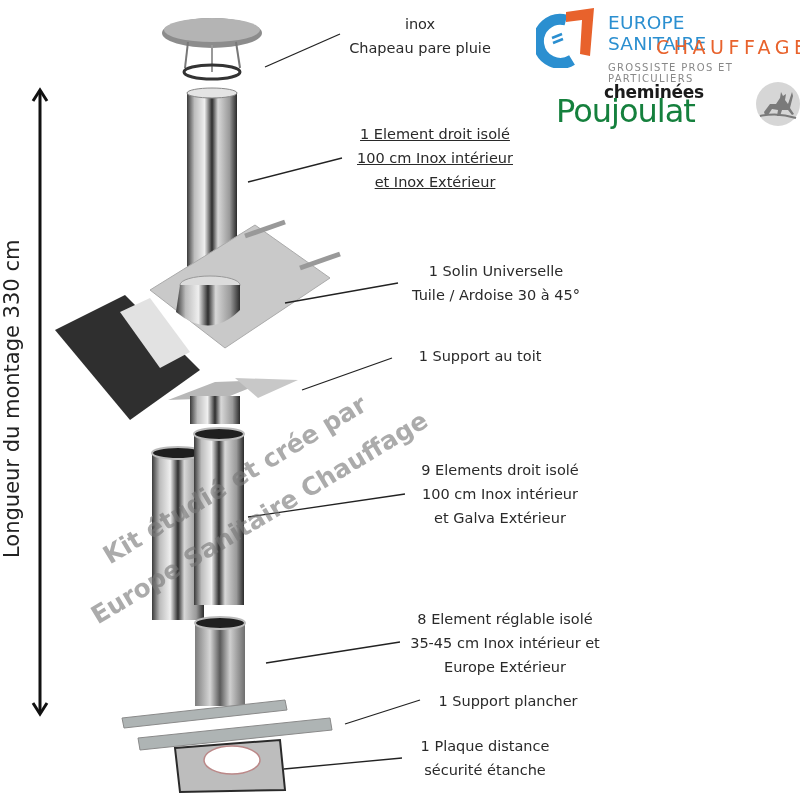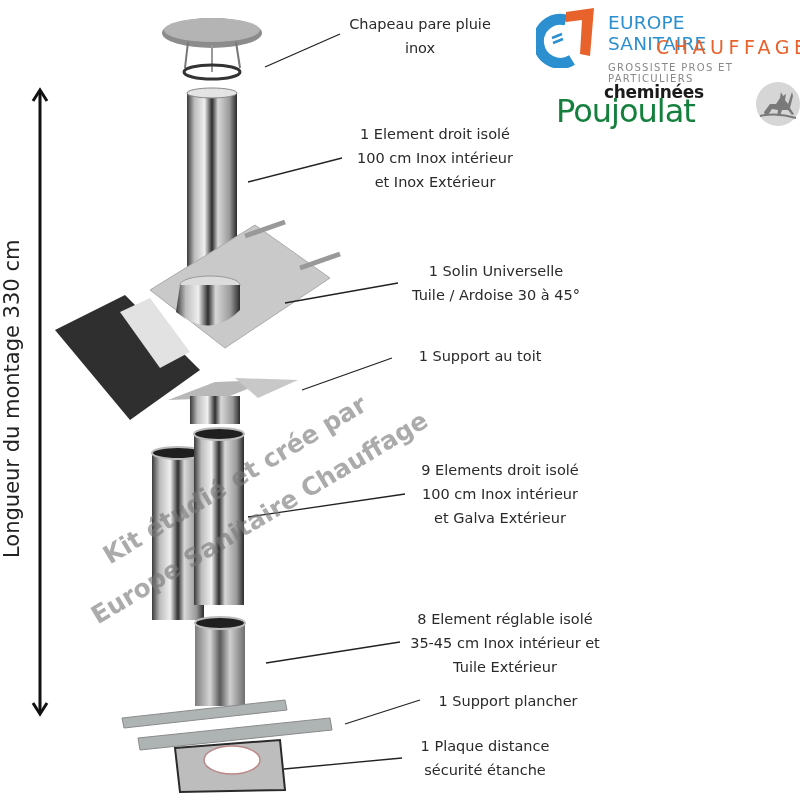--- a/index.html
+++ b/index.html
@@ -94,44 +94,44 @@
   <line x1="248" y1="182" x2="342" y2="158" stroke="#222" stroke-width="1.3"></line>
   <line x1="285" y1="303" x2="398" y2="283" stroke="#222" stroke-width="1.3"></line>
   <line x1="302" y1="390" x2="392" y2="358" stroke="#222" stroke-width="1.3"></line>
   <line x1="248" y1="517" x2="405" y2="494" stroke="#222" stroke-width="1.3"></line>
   <line x1="266" y1="663" x2="400" y2="642" stroke="#222" stroke-width="1.3"></line>
   <line x1="345" y1="724" x2="420" y2="700" stroke="#222" stroke-width="1.3"></line>
   <line x1="284" y1="769" x2="402" y2="758" stroke="#222" stroke-width="1.3"></line>
 </svg>
 
 <div class="label" style="left:325px; top:12px; width:190px;">
+  <span>inox</span>
   <span>Chapeau pare pluie</span>
-  <span>inox</span>
 </div>
-<div class="label" style="left:335px; top:122px; width:200px;">
+<div class="label" style="left:335px; top:122px; width:200px;text-decoration:underline;">
   <span>1 Element droit isolé</span>
   <span>100 cm Inox intérieur</span>
   <span>et Inox Extérieur</span>
 </div>
 <div class="label" style="left:393px; top:259px; width:206px;">
   <span>1 Solin Universelle</span>
   <span>Tuile / Ardoise 30 à 45°</span>
 </div>
 <div class="label" style="left:395px; top:344px; width:170px;">
   <span>1 Support au toit</span>
 </div>
 <div class="label" style="left:400px; top:458px; width:200px;">
   <span>9 Elements droit isolé</span>
   <span>100 cm Inox intérieur</span>
   <span>et Galva Extérieur</span>
 </div>
 <div class="label" style="left:400px; top:607px; width:210px;">
   <span>8 Element réglable isolé</span>
   <span>35-45 cm Inox intérieur et</span>
-  <span>Tuile Extérieur</span>
+  <span>Europe Extérieur</span>
 </div>
 <div class="label" style="left:418px; top:689px; width:180px;">
   <span>1 Support plancher</span>
 </div>
 <div class="label" style="left:400px; top:734px; width:170px;">
   <span>1 Plaque distance</span>
   <span>sécurité étanche</span>
 </div>
 
 <div class="watermark" style="left:98px; top:545px;">Kit étudié et crée par</div>

